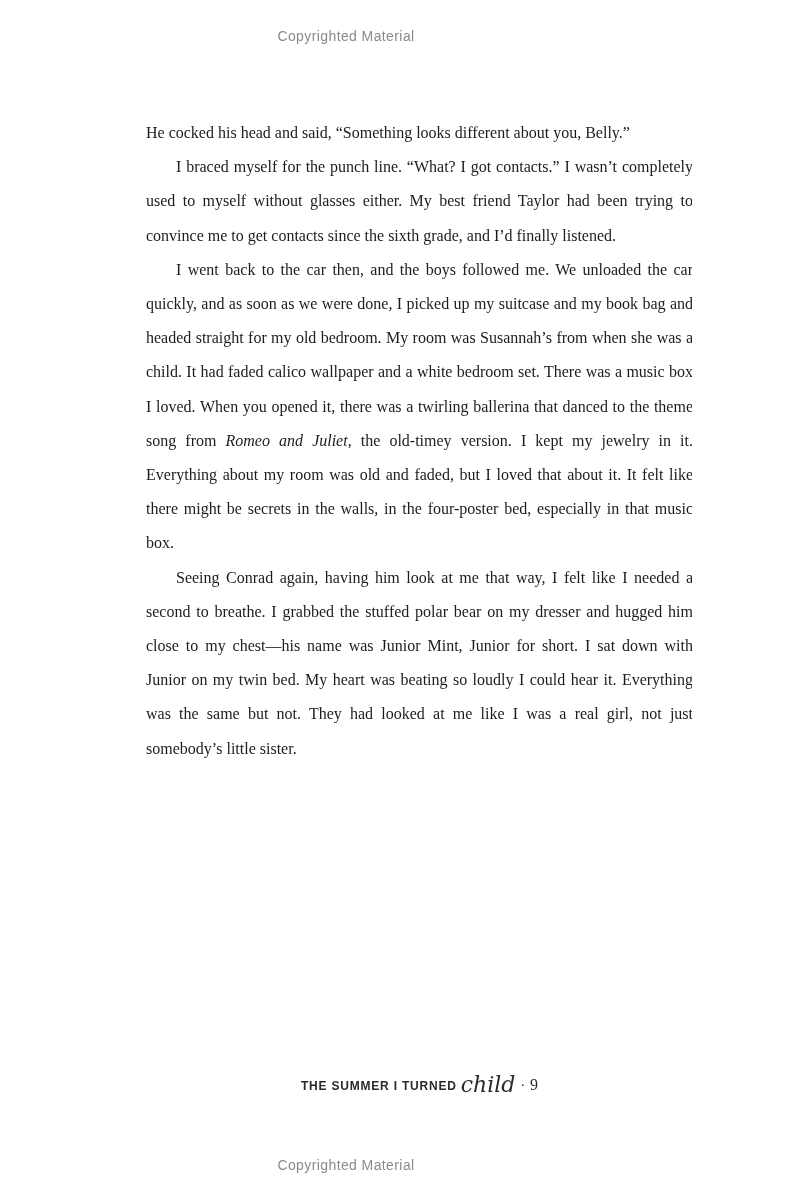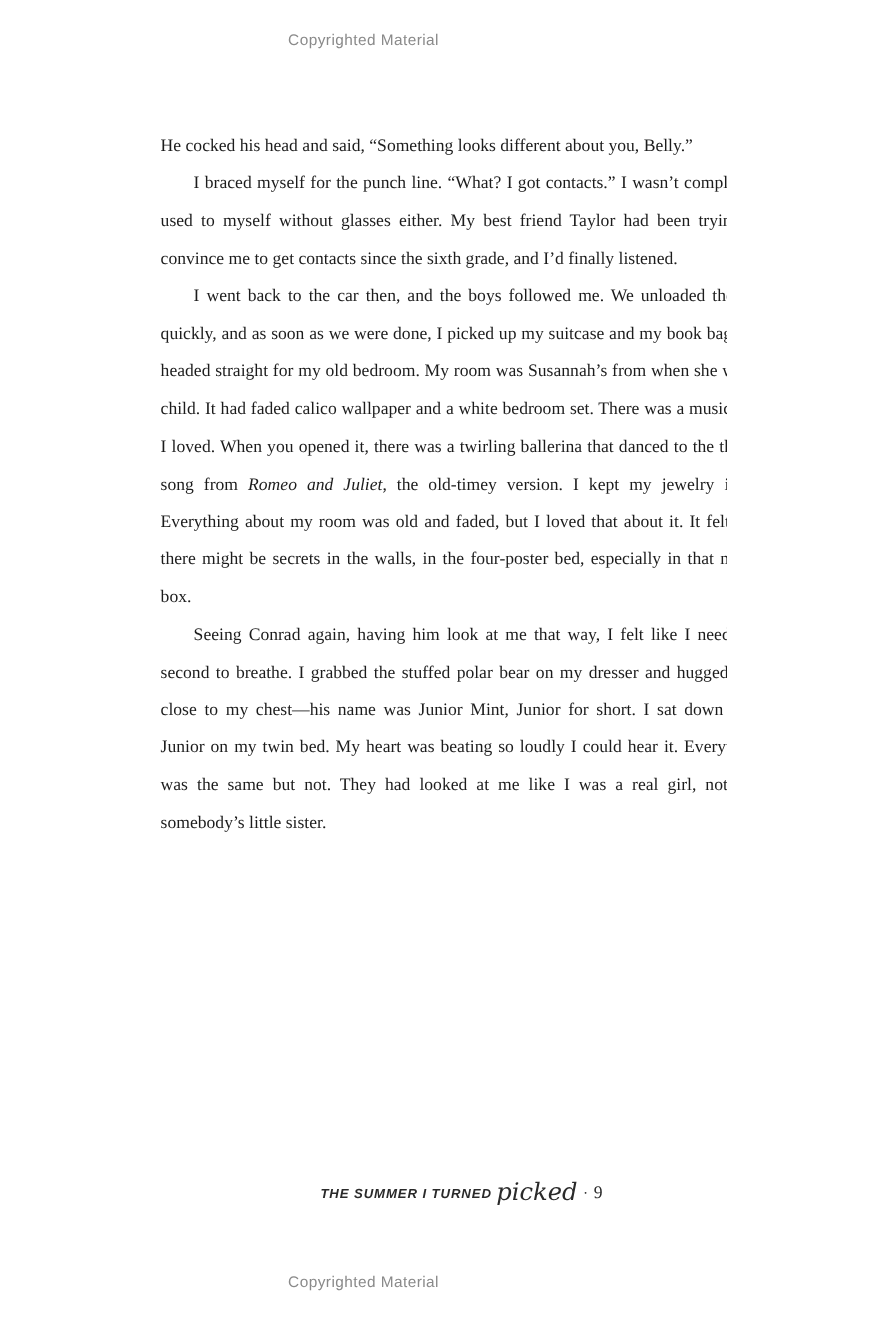--- a/index.html
+++ b/index.html
@@ -8,20 +8,21 @@
     background: #ffffff;
   }
   .page {
     position: relative;
     width: 661px;
     height: 1200px;
     background: #ffffff;
     overflow: hidden;
     font-family: "Liberation Serif", serif;
     color: #1c1c1c;
+    padding-left: 31px;
   }
   .copyright-notice {
     position: absolute;
     left: 0;
     width: 100%;
     text-align: center;
     font-family: "Liberation Sans", sans-serif;
     font-size: 14px;
     letter-spacing: 0.4px;
     color: #8a8a8a;
@@ -53,21 +54,20 @@
   .footer-line {
     position: absolute;
     top: 1072px;
     left: 146px;
     width: 547px;
     text-align: center;
     white-space: nowrap;
   }
   .footer-title-main {
     font-family: "Liberation Sans", sans-serif;
-    font-style: italic;
     font-weight: bold;
     font-size: 12px;
     letter-spacing: 0.8px;
     color: #2a2a2a;
     text-transform: uppercase;
   }
   .footer-title-script {
     font-family: "DejaVu Serif", serif;
     font-style: italic;
     font-size: 22px;
@@ -95,18 +95,18 @@
   <div class="copyright-notice copyright-top">Copyrighted Material</div>
 
   <div class="text-block">
       <p class="para"><span>He cocked his head and said, “Something looks different about you, Belly.”</span></p>
       <p class="para indent"><span>I braced myself for the punch line. “What? I got contacts.” I wasn’t completely used to myself without glasses either. My best friend Taylor had been trying to convince me to get contacts since the sixth grade, and I’d finally listened.</span></p>
       <p class="para indent"><span>I went back to the car then, and the boys followed me. We unloaded the car quickly, and as soon as we were done, I picked up my suitcase and my book bag and headed straight for my old bedroom. My room was Susannah’s from when she was a child. It had faded calico wallpaper and a white bedroom set. There was a music box I loved. When you opened it, there was a twirling ballerina that danced to the theme song from </span><span class="italic">Romeo and Juliet</span><span>, the old-timey version. I kept my jewelry in it. Everything about my room was old and faded, but I loved that about it. It felt like there might be secrets in the walls, in the four-poster bed, especially in that music box.</span></p>
       <p class="para indent"><span>Seeing Conrad again, having him look at me that way, I felt like I needed a second to breathe. I grabbed the stuffed polar bear on my dresser and hugged him close to my chest—his name was Junior Mint, Junior for short. I sat down with Junior on my twin bed. My heart was beating so loudly I could hear it. Everything was the same but not. They had looked at me like I was a real girl, not just somebody’s little sister.</span></p>
     </div>
 
   <div class="footer-line">
-    <span class="footer-title-main">The Summer I Turned</span><span class="footer-title-script">picked</span><span class="footer-separator">·</span><span class="footer-page-number">9</span>
+    <span class="footer-title-main">The Summer I Turned</span><span class="footer-title-script">child</span><span class="footer-separator">·</span><span class="footer-page-number">9</span>
   </div>
 
   <div class="copyright-notice copyright-bottom">Copyrighted Material</div>
 
 </div>
 
 </body></html>

